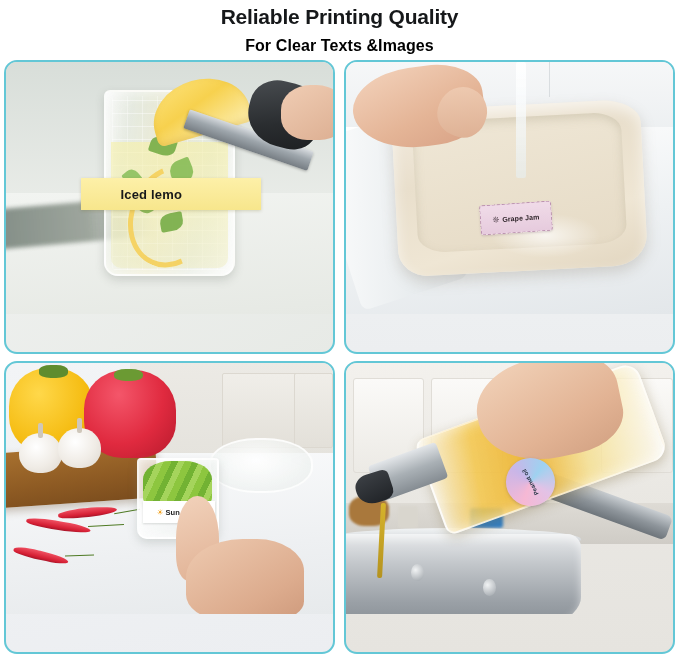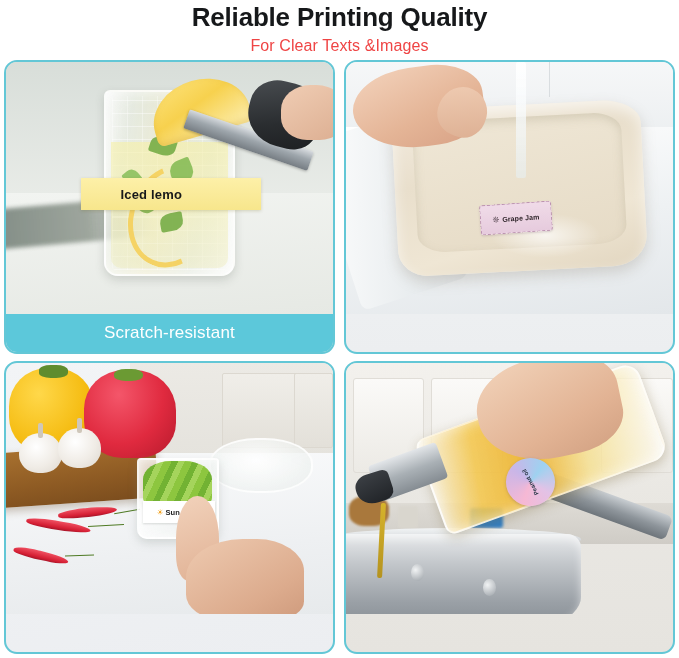--- a/index.html
+++ b/index.html
@@ -7,26 +7,26 @@
     width: 679px; height: 658px;
     background: #ffffff;
     font-family: "Liberation Sans", sans-serif;
     overflow: hidden;
   }
   .page { width: 679px; height: 658px; position: relative; background:#fff; }
 
   
   .header { padding-top: 2px; text-align: center; }
   .title {
-    font-size: 26px; font-weight: bold; color: #16181a;
+    font-size: 21px; font-weight: bold; color: #16181a;
     letter-spacing: -0.2px; line-height: 30px;
   }
   .subtitle {
-    font-size: 16px; color: #ef4444; line-height: 22px;
-    margin-top: 3px; letter-spacing: 0.1px;
+    font-size: 16px; color: #000000; line-height: 22px;
+    margin-top: 3px; letter-spacing: 0.1px; font-weight: bold;
   }
 
   
   .grid {
     position: absolute; top: 60px; left: 4px;
     width: 671px; height: 594px;
     display: grid;
     grid-template-columns: 1fr 1fr;
     grid-template-rows: 1fr 1fr;
     gap: 7px 9px;
@@ -414,21 +414,20 @@
         <div class="mint m5"></div>
         <div class="lemon-slice"></div>
         <div class="lemon-top"></div>
         <div class="blade"></div>
         <div class="handle"></div>
         <div class="finger"></div>
         <div class="label-band">
           <span>Iced lemo</span>
         </div>
       </div>
-      <div class="caption">Scratch-resistant</div>
     </div>
 
     <div class="panel p2">
       <div class="photo">
         <div class="tile-wall"></div>
         <div class="sink"></div>
         <div class="sink-edge"></div>
         <div class="dish"></div>
         <div class="dish-inner"></div>
         <div class="hand"></div>

